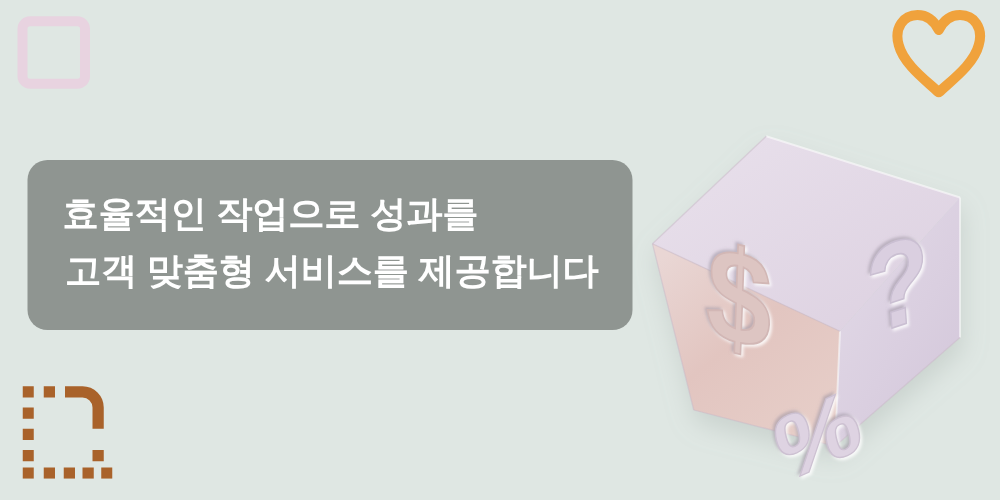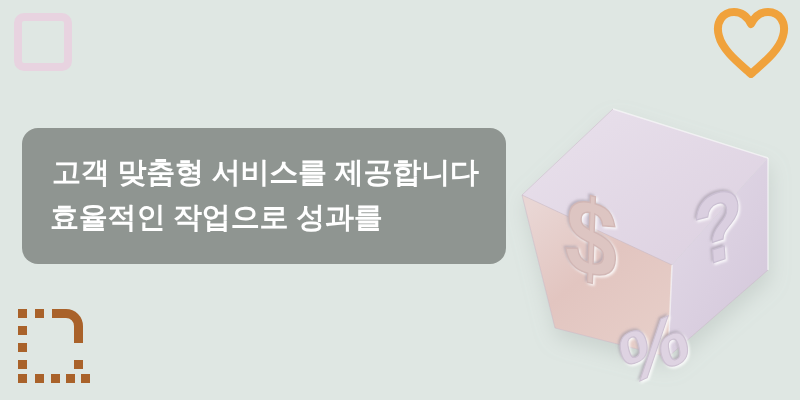--- a/index.html
+++ b/index.html
@@ -111,22 +111,22 @@
         <rect x="0" y="69" width="9" height="9"></rect>
         <rect x="17" y="69" width="9" height="9"></rect>
         <rect x="33" y="69" width="9" height="9"></rect>
         <rect x="48" y="69" width="9" height="9"></rect>
         <rect x="63" y="69" width="9" height="9"></rect>
       </g>
     </svg>
   </div>
 
   <div class="headline-plate">
+    <div class="headline-line">효율적인 작업으로 성과를</div>
     <div class="headline-line indent">고객 맞춤형 서비스를 제공합니다</div>
-    <div class="headline-line">효율적인 작업으로 성과를</div>
   </div>
 
   <div class="cube-wrap">
     <svg viewBox="0 0 300 340" xmlns="http://www.w3.org/2000/svg">
       <defs>
         <linearGradient id="gTop" x1="0" y1="0" x2="1" y2="1">
           <stop offset="0%" stop-color="#e9e1ec"></stop>
           <stop offset="100%" stop-color="#dcd0e0"></stop>
         </linearGradient>
         <linearGradient id="gLeft" x1="0.15" y1="0" x2="0.9" y2="1">

